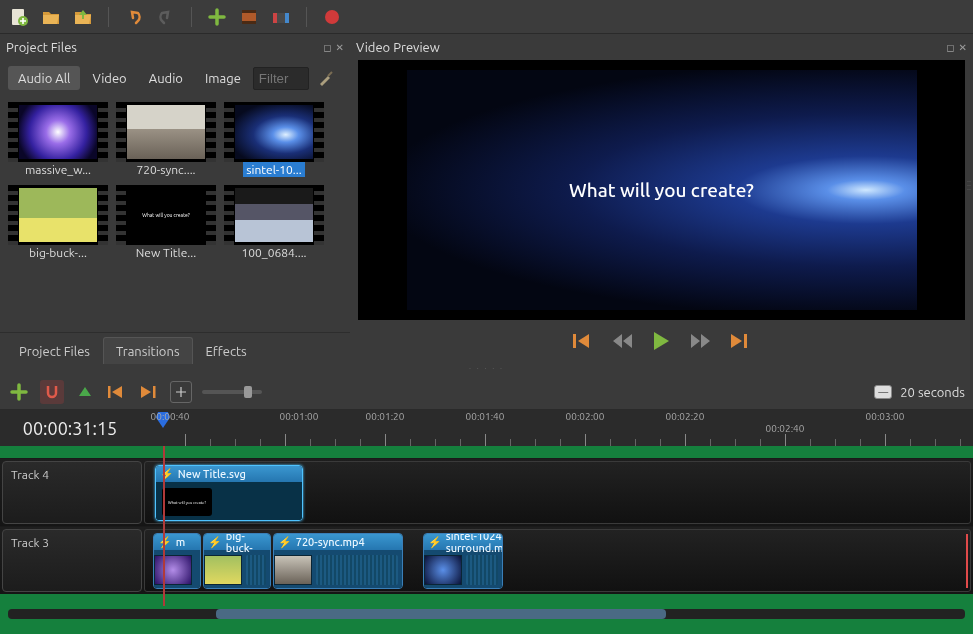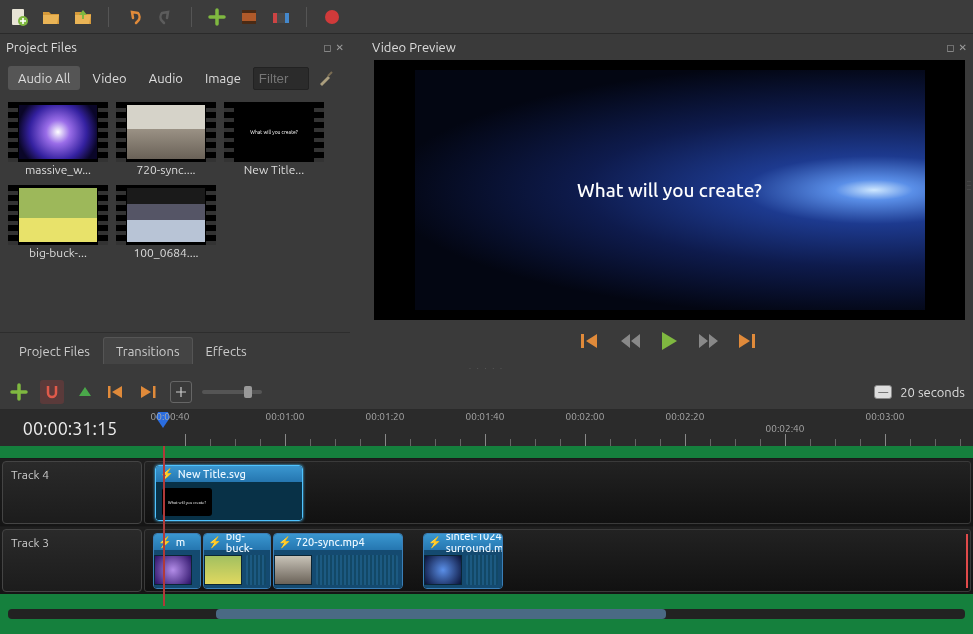--- a/index.html
+++ b/index.html
@@ -4,21 +4,21 @@
 <style>
 * { margin: 0; padding: 0; box-sizing: border-box; user-select: none; }
 body { background: #3a3a3a; color: #ccc; font-family: "Ubuntu", "Segoe UI", sans-serif; font-size: 13px; width: 973px; height: 634px; overflow: hidden; display: flex; flex-direction: column; }
 
 
 .main-toolbar { height: 34px; background: #3c3c3c; display: flex; align-items: center; padding: 0 8px; gap: 10px; border-bottom: 1px solid #2a2a2a; }
 .toolbar-icon { width: 22px; height: 22px; display: flex; align-items: center; justify-content: center; cursor: pointer; }
 .toolbar-sep { width: 1px; height: 20px; background: #555; margin: 0 4px; }
 
 
-.panels-row { display: flex; height: 330px; gap: 16px; }
+.panels-row { display: flex; height: 330px; }
 .proj-panel { width: 350px; display: flex; flex-direction: column; }
 .preview-panel { flex: 1; display: flex; flex-direction: column; }
 .panel-header { height: 26px; display: flex; align-items: center; padding: 0 6px; color: #ddd; font-size: 13px; justify-content: space-between;}
 .panel-header .hdr-icons { display:flex; gap:4px; opacity:0.6;}
 .hdr-icons span{ cursor:pointer; font-size:10px;}
 
 
 .proj-filters { height: 36px; display: flex; align-items: center; gap: 2px; padding: 0 8px; }
 .filter-btn { padding: 5px 10px; border-radius: 3px; cursor: pointer; color: #ddd; }
 .filter-btn.active { background: #555; }
@@ -182,34 +182,42 @@
           <div class="thumb-frame">
             <div class="film-perf film-left"></div>
             <div class="thumb-img" style="background:linear-gradient(#d6d3c9 45%, #9a9184 45%, #6a6258);display:flex;align-items:center;justify-content:center;"></div>
             <div class="film-perf film-right"></div>
           </div>
           <div class="thumb-label ">720-sync....</div>
         </div>
         <div class="thumb">
           <div class="thumb-frame">
             <div class="film-perf film-left"></div>
+            <div class="thumb-img" style="background:radial-gradient(ellipse at 65% 55%, #dff0ff, #5a8fe8 18%, #1a2f77 45%, #060a1e 80%);display:flex;align-items:center;justify-content:center;"></div>
+            <div class="film-perf film-right"></div>
+          </div>
+          <div class="thumb-label selected">sintel-10...</div>
+        </div>
+        <div class="thumb">
+          <div class="thumb-frame">
+            <div class="film-perf film-left"></div>
+            <div class="thumb-img" style="background:linear-gradient(#9db85a 55%, #e8e26a 55%);display:flex;align-items:center;justify-content:center;"></div>
+            <div class="film-perf film-right"></div>
+          </div>
+          <div class="thumb-label ">big-buck-...</div>
+        </div>
+        <div class="thumb">
+          <div class="thumb-frame">
+            <div class="film-perf film-left"></div>
             <div class="thumb-img" style="background:#000;display:flex;align-items:center;justify-content:center;">
               <span style="color:#fff;font-size:5px;">What will you create?</span>
             </div>
             <div class="film-perf film-right"></div>
           </div>
           <div class="thumb-label ">New Title...</div>
-        </div>
-        <div class="thumb">
-          <div class="thumb-frame">
-            <div class="film-perf film-left"></div>
-            <div class="thumb-img" style="background:linear-gradient(#9db85a 55%, #e8e26a 55%);display:flex;align-items:center;justify-content:center;"></div>
-            <div class="film-perf film-right"></div>
-          </div>
-          <div class="thumb-label ">big-buck-...</div>
         </div>
         <div class="thumb">
           <div class="thumb-frame">
             <div class="film-perf film-left"></div>
             <div class="thumb-img" style="background:linear-gradient(#1a1a1a 30%, #556 30% 60%, #b8c4d6 60%);display:flex;align-items:center;justify-content:center;"></div>
             <div class="film-perf film-right"></div>
           </div>
           <div class="thumb-label ">100_0684....</div>
         </div>
       </div>
@@ -305,21 +313,21 @@
 <div class="timeline">
   <div class="ruler-row">
     <div class="timecode-cell">00:00:31:15</div>
     <div class="ruler" id="ruler">
       <div class="playhead" id="playhead" style="left: 23px;"></div>
     <div class="ruler-label" style="left: 30px;">00:00:40</div>
         <div class="ruler-tick major" style="left: 45px;"></div>
         <div class="ruler-tick" style="left: 70px;"></div>
         <div class="ruler-tick" style="left: 95px;"></div>
         <div class="ruler-tick" style="left: 120px;"></div>
-        <div class="ruler-label" style="left: 145px; text-align: right;">00:01:00</div>
+        <div class="ruler-label" style="left: 159px; text-align: right;">00:01:00</div>
         <div class="ruler-tick major" style="left: 145px;"></div>
         <div class="ruler-tick" style="left: 170px;"></div>
         <div class="ruler-tick" style="left: 195px;"></div>
         <div class="ruler-tick" style="left: 220px;"></div>
         <div class="ruler-label" style="left: 245px;">00:01:20</div>
         <div class="ruler-tick major" style="left: 245px;"></div>
         <div class="ruler-tick" style="left: 270px;"></div>
         <div class="ruler-tick" style="left: 295px;"></div>
         <div class="ruler-tick" style="left: 320px;"></div>
         <div class="ruler-label" style="left: 345px;">00:01:40</div>

